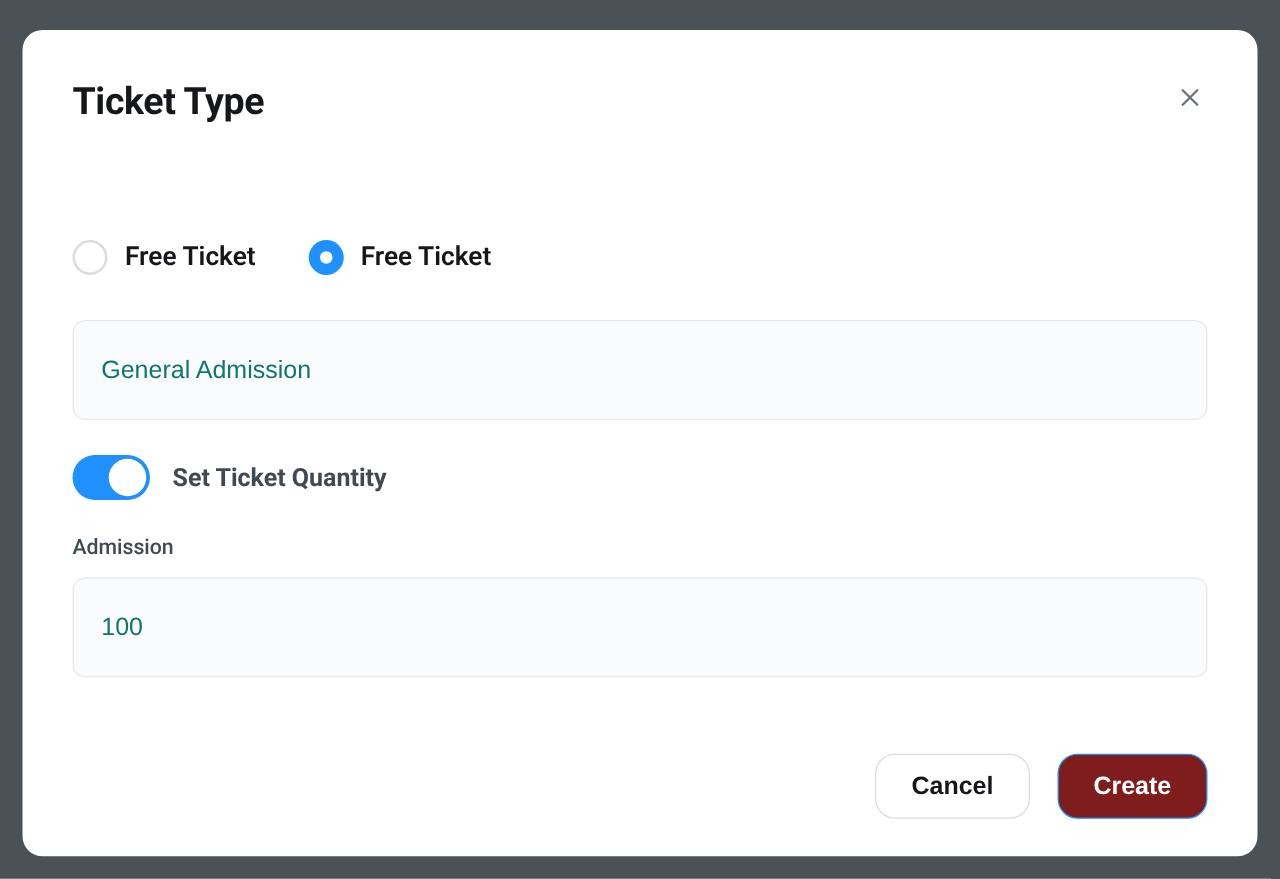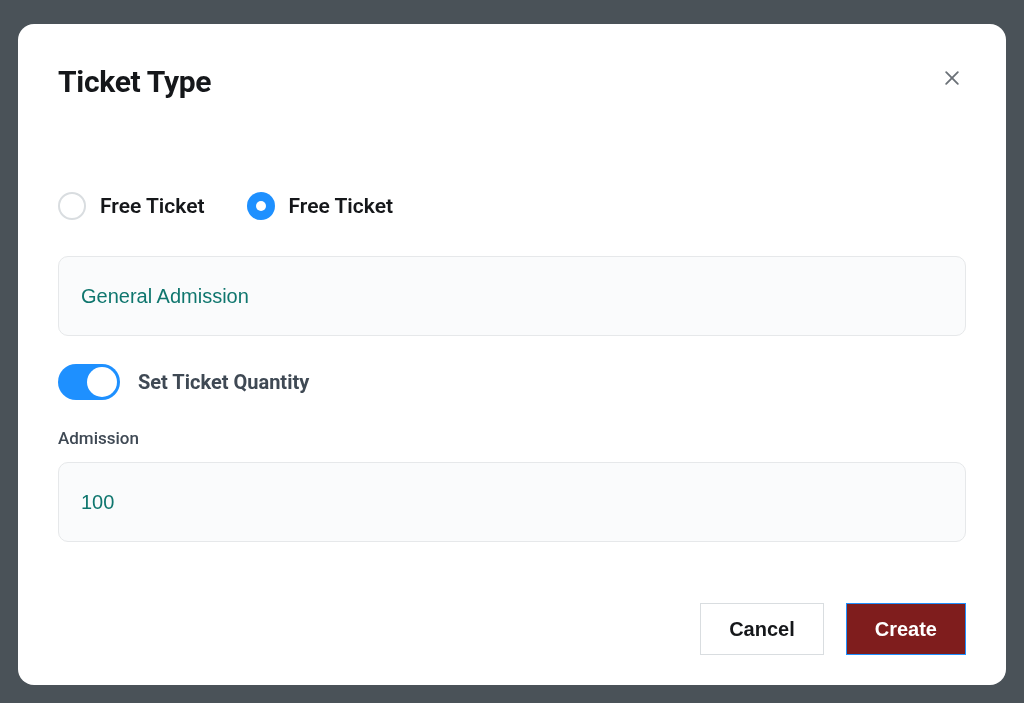--- a/index.html
+++ b/index.html
@@ -149,21 +149,21 @@
       display: flex;
       justify-content: flex-end;
       gap: 22px;
       margin-top: auto;
     }
     .btn {
       height: 52px;
       padding: 0 28px;
       font-size: 20px;
       font-weight: 600;
-      border-radius: 0;
+      border-radius: 16px;
       cursor: pointer;
       display: flex;
       align-items: center;
       justify-content: center;
     }
     .btn-secondary {
       background: #fff;
       border: 1px solid #d9dde0;
       color: #15171a;
     }

